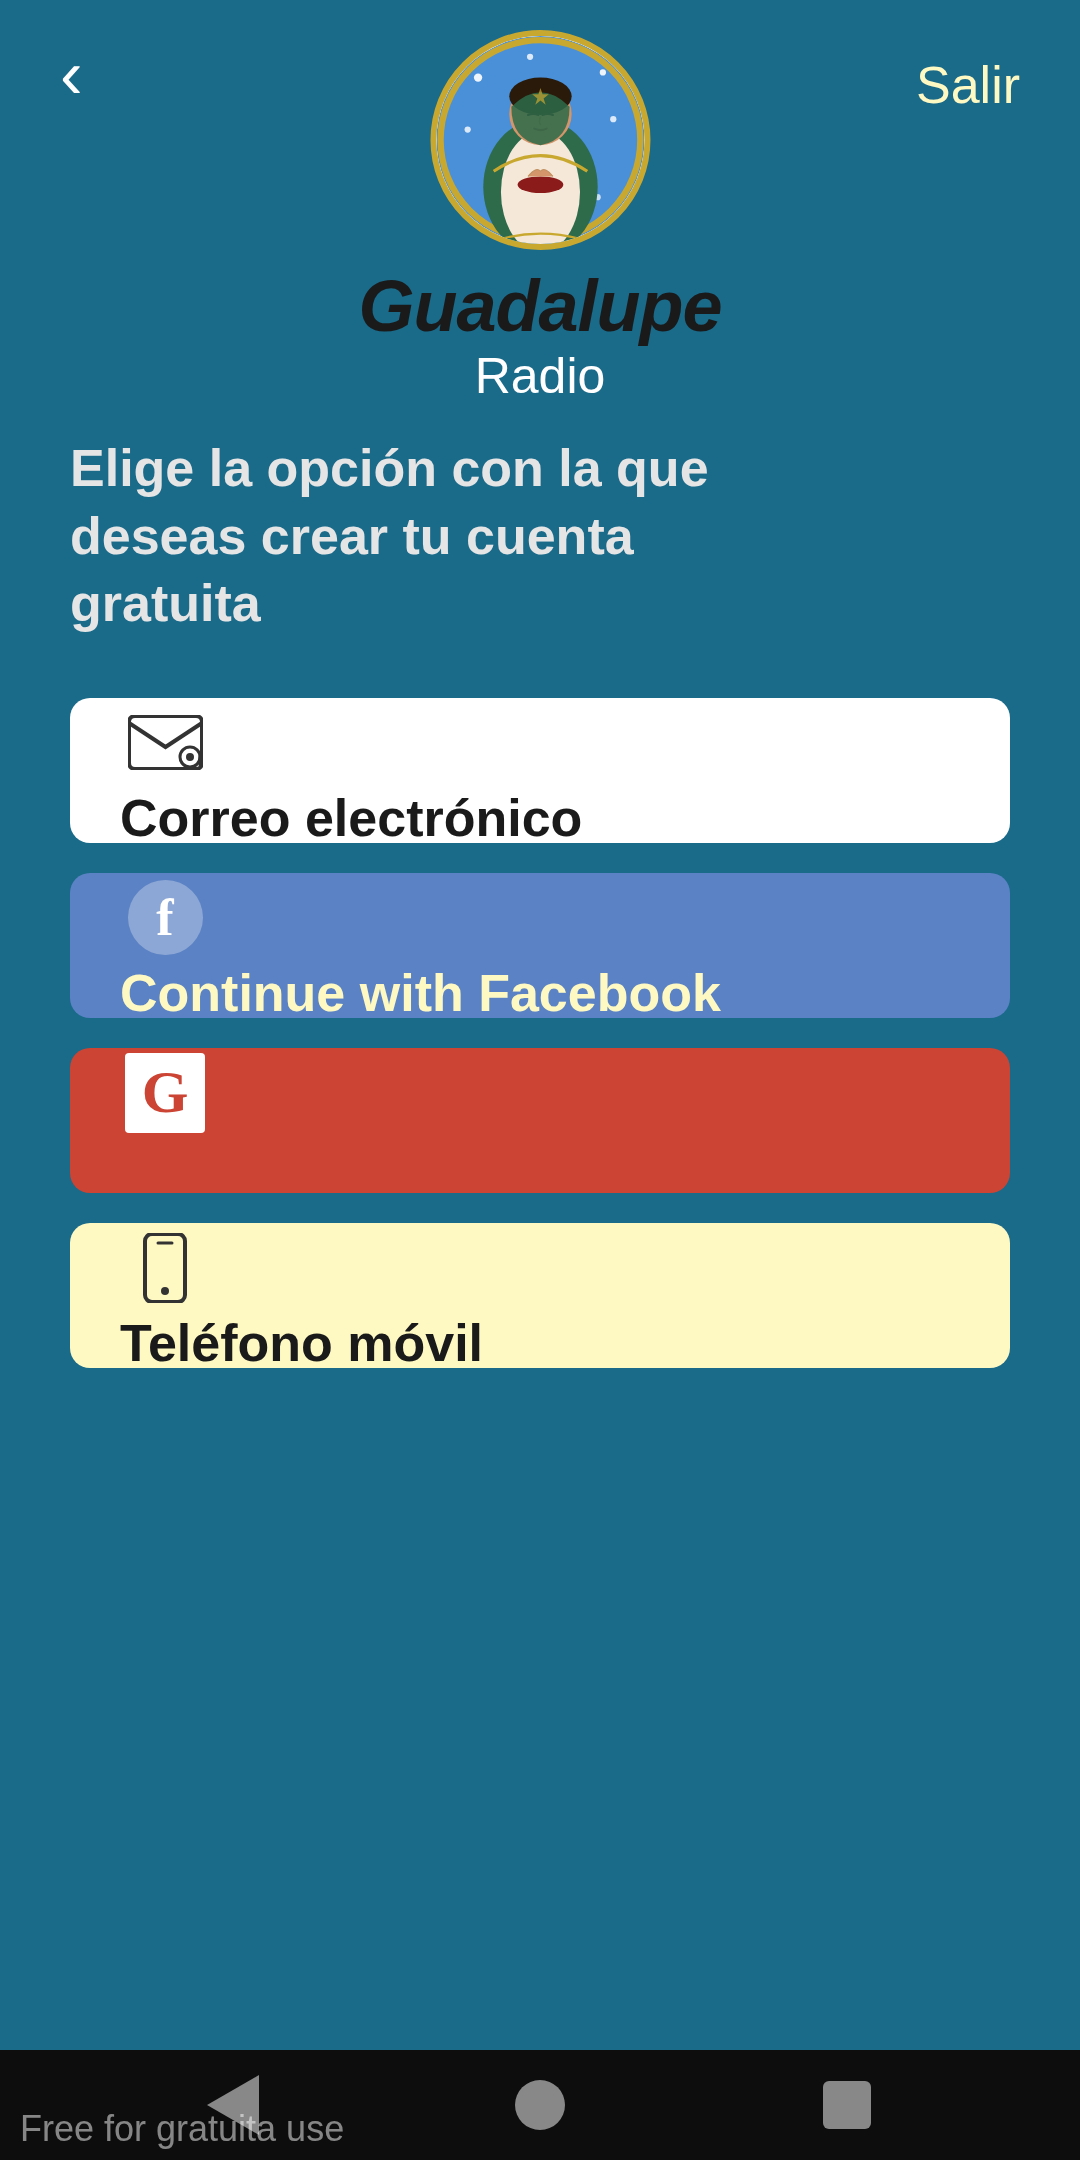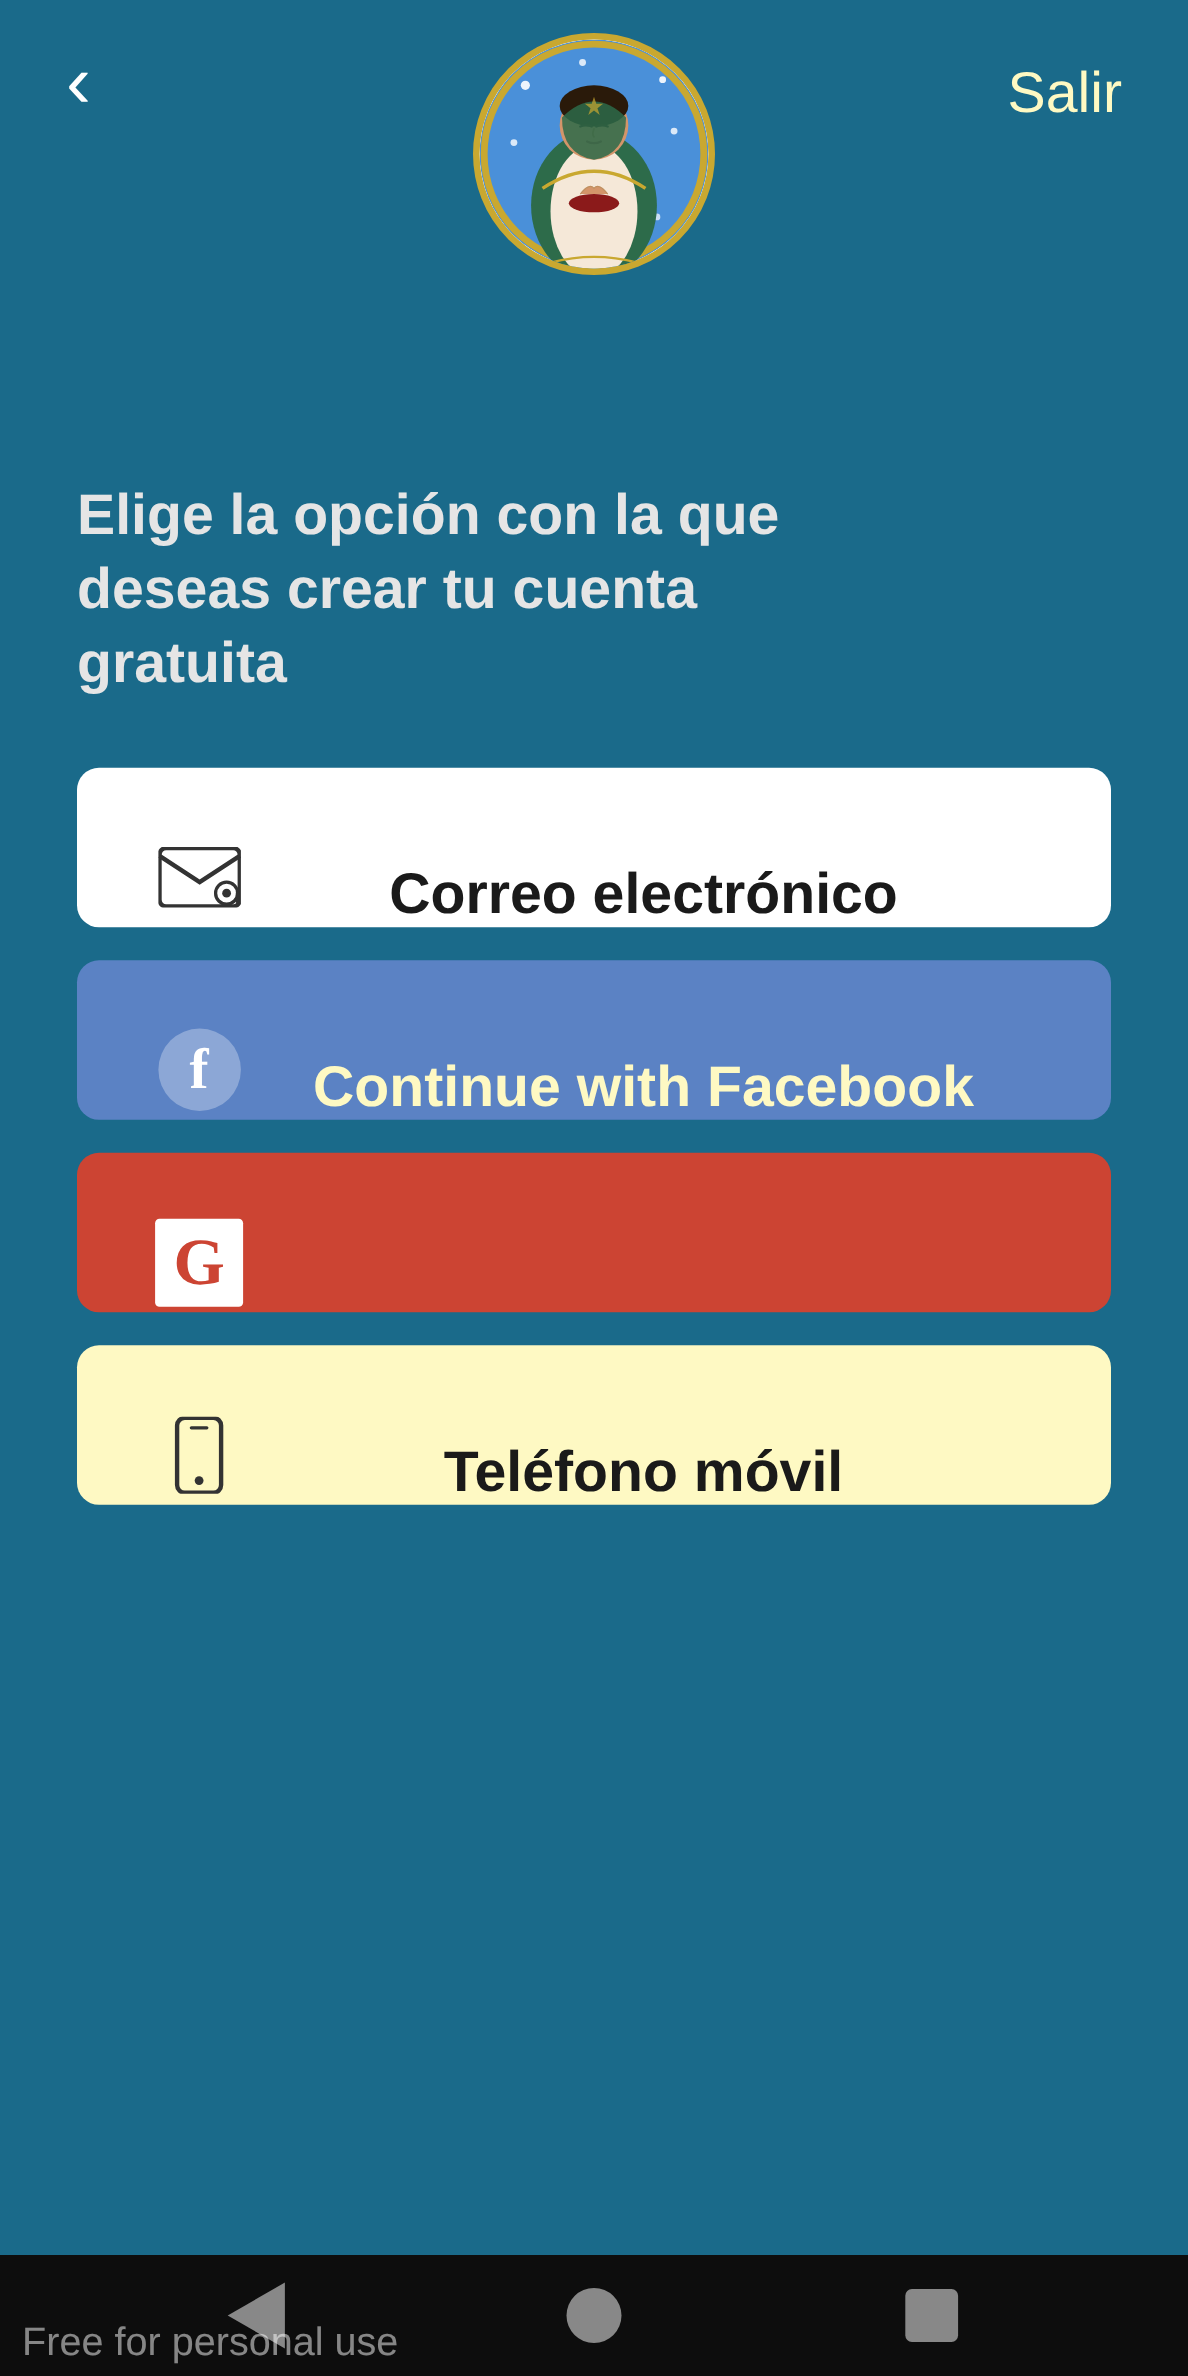--- a/index.html
+++ b/index.html
@@ -131,24 +131,25 @@
       gap: 30px;
       padding: 0 10px;
     }
 
     .auth-button {
       width: 100%;
       height: 145px;
       border-radius: 20px;
       border: none;
       display: flex;
-      align-items: flex-end;
+      align-items: flex-start;
       cursor: pointer;
       position: relative;
-      padding: 0 66px;
+      padding: 0 50px;
+      flex-direction: column;
     }
 
     .btn-email {
       background-color: white;
     }
 
     .btn-facebook {
       background-color: #5b82c4;
     }
 
@@ -323,20 +324,24 @@
         <path d="M94 89 Q100 92 106 89" fill="none" stroke="#a05040" stroke-width="2" stroke-linecap="round"></path>
 
         <path d="M72 68 Q100 40 128 68 Q128 100 100 105 Q72 100 72 68Z" fill="#2d6b4a" opacity="0.85"></path>
 
         <polygon points="100,50 102,56 108,56 103,60 105,66 100,62 95,66 97,60 92,56 98,56" fill="#c9a830" opacity="0.7"></polygon>
 
         <path d="M88 135 Q96 125 100 130 Q104 125 112 135" fill="#d4956a" stroke="#c09060" stroke-width="1"></path>
 
         <path d="M62 195 Q100 185 138 195" fill="none" stroke="#c9a830" stroke-width="2"></path>
       </svg>
+    </div>
+    <div class="app-name">
+      <div class="app-name-main">Guadalupe</div>
+      <div class="app-name-sub">Radio</div>
     </div>
   </div>
   <div class="exit-btn">Salir</div>
 </div>
 
 <div class="main-content">
   <div class="subtitle">
     <div class="subtitle-text">Elige la opción con la que deseas crear tu cuenta gratuita</div>
   </div>
 
@@ -377,21 +382,21 @@
           <line x1="18" y1="10" x2="32" y2="10" stroke="#333" stroke-width="3" stroke-linecap="round"></line>
         </svg>
       </div>
       <span class="btn-label">Teléfono móvil</span>
     </button>
 
   </div>
 </div>
 
 <div class="bottom-bar">
-  <div class="bottom-bar-text">Free for personal use</div>
+  <div class="bottom-bar-text">Free for gratuita use</div>
   <div class="nav-btn">
     <div class="nav-triangle"></div>
   </div>
   <div class="nav-btn">
     <div class="nav-circle"></div>
   </div>
   <div class="nav-btn">
     <div class="nav-square"></div>
   </div>
 </div>

